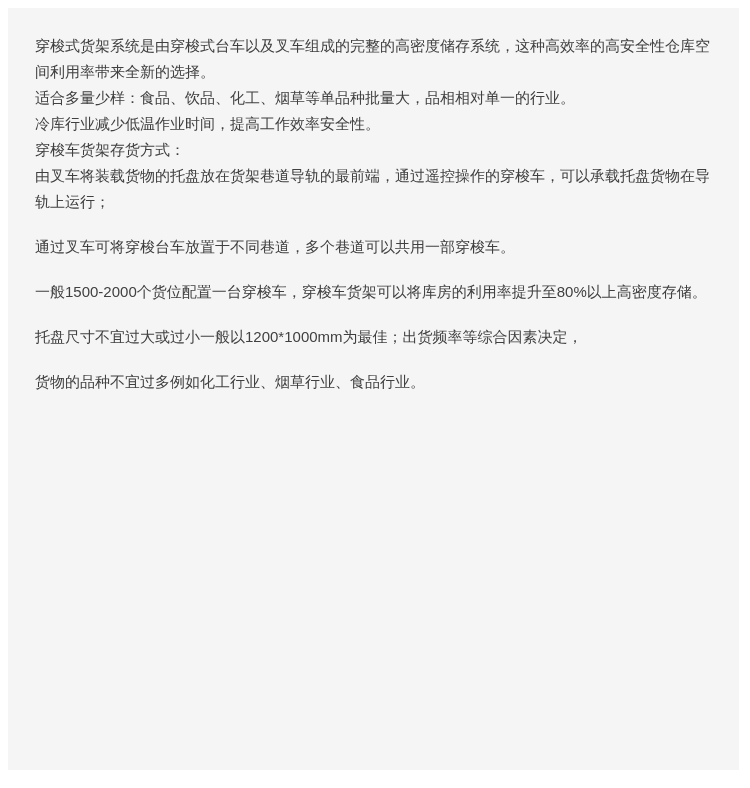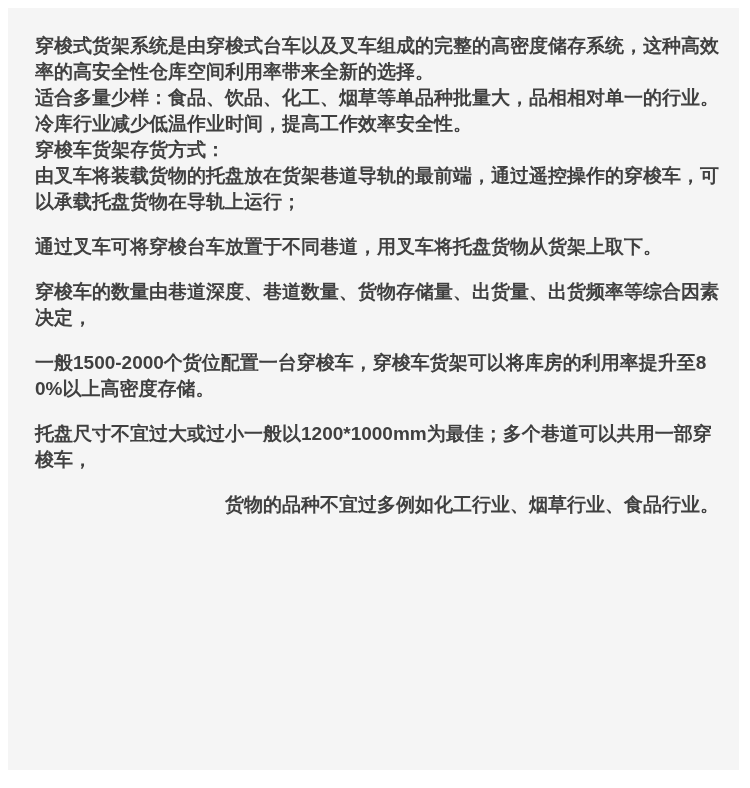--- a/index.html
+++ b/index.html
@@ -17,39 +17,37 @@
     box-sizing: border-box;
     margin: 8px 11px 18px 8px;
     width: 731px;
     height: 762px;
     background: #f5f5f5;
     padding: 25px 20px 0 27px;
     overflow: hidden;
   }
   .article-text {
     width: 684px;
-    font-size: 19px;
+    font-size: 15px;
     line-height: 26px;
     color: #404040;
-    font-weight: 700;
+    font-weight: 400;
     word-break: break-all;
   }
   .article-text p {
     margin: 0 0 19px 0;
   }
   .article-text p:last-child {
     margin-bottom: 0;
-    text-align: right;
   }
 </style>
 </head>
 <body>
 
 <div class="panel">
   <div class="article-text">
     <p>穿梭式货架系统是由穿梭式台车以及叉车组成的完整的高密度储存系统，这种高效率的高安全性仓库空间利用率带来全新的选择。<br>适合多量少样：食品、饮品、化工、烟草等单品种批量大，品相相对单一的行业。<br>冷库行业减少低温作业时间，提高工作效率安全性。<br>穿梭车货架存货方式：<br>由叉车将装载货物的托盘放在货架巷道导轨的最前端，通过遥控操作的穿梭车，可以承载托盘货物在导轨上运行；</p>
-    <p>通过叉车可将穿梭台车放置于不同巷道，用叉车将托盘货物从货架上取下。</p>
-    <p>穿梭车的数量由巷道深度、巷道数量、货物存储量、出货量、出货频率等综合因素决定，</p>
+    <p>通过叉车可将穿梭台车放置于不同巷道，多个巷道可以共用一部穿梭车。</p>
     <p>一般1500-2000个货位配置一台穿梭车，穿梭车货架可以将库房的利用率提升至80%以上高密度存储。</p>
-    <p>托盘尺寸不宜过大或过小一般以1200*1000mm为最佳；多个巷道可以共用一部穿梭车，</p>
+    <p>托盘尺寸不宜过大或过小一般以1200*1000mm为最佳；出货频率等综合因素决定，</p>
     <p>货物的品种不宜过多例如化工行业、烟草行业、食品行业。</p>
   </div>
 </div>
 
 </body></html>

